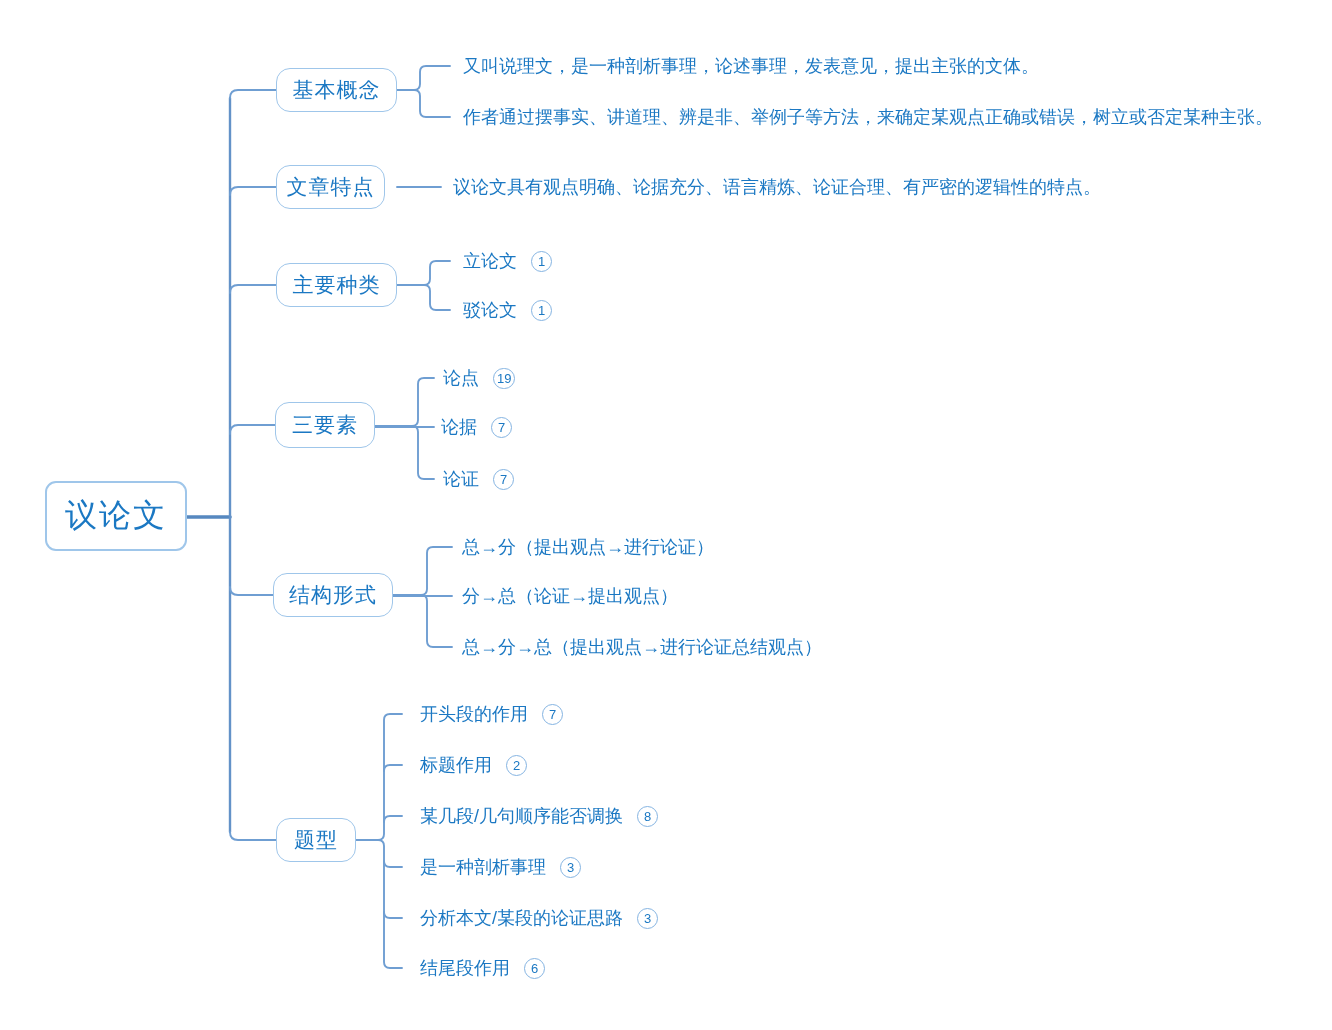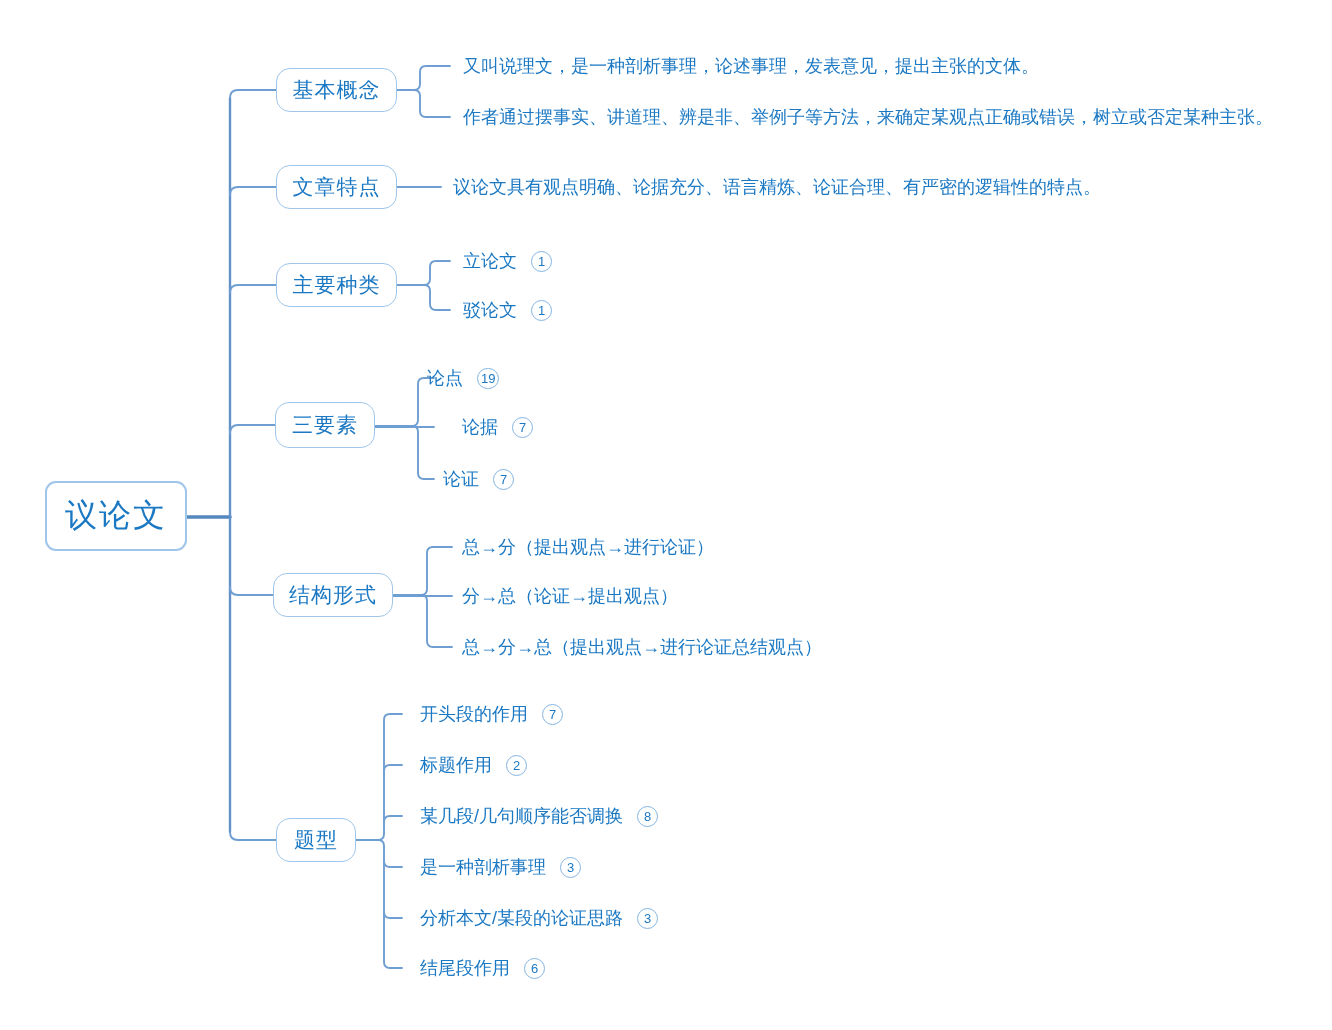--- a/index.html
+++ b/index.html
@@ -13,21 +13,21 @@
     position:absolute;display:flex;align-items:center;justify-content:center;
     background:#ffffff;border:1.5px solid #9fc6ea;border-radius:14px;
     color:#1b78c3;font-size:21px;letter-spacing:1px;box-sizing:border-box;
     white-space:nowrap;z-index:2;
   }
   .root-box{
     left:45px;top:481px;width:142px;height:70px;
     font-size:32px;border-width:2px;border-radius:11px;letter-spacing:2px;
   }
   .box-b1{left:276px;top:68px;width:121px;height:44px;}
-  .box-b2{left:276px;top:165px;width:121px;height:44px;}
+  .box-b2{left:276px;top:165px;width:109px;height:44px;}
   .box-b3{left:276px;top:263px;width:121px;height:44px;}
   .box-b4{left:275px;top:402px;width:100px;height:46px;}
   .box-b5{left:273px;top:573px;width:120px;height:44px;}
   .box-b6{left:276px;top:818px;width:80px;height:44px;}
   .leaf{
     position:absolute;display:flex;align-items:center;height:26px;
     color:#1b78c3;font-size:18px;white-space:nowrap;z-index:2;gap:14px;
   }
   .badge{
     display:inline-flex;align-items:center;justify-content:center;
@@ -101,25 +101,25 @@
 
   <div class="leaf" style="left:463px;top:248px;">
     <span>立论文</span>
     <span class="badge">1</span>
   </div>
   <div class="leaf" style="left:463px;top:297px;">
     <span>驳论文</span>
     <span class="badge">1</span>
   </div>
 
-  <div class="leaf" style="left:427px;top:365px;">
+  <div class="leaf" style="left:443px;top:365px;">
     <span>论点</span>
     <span class="badge">19</span>
   </div>
-  <div class="leaf" style="left:462px;top:414px;">
+  <div class="leaf" style="left:441px;top:414px;">
     <span>论据</span>
     <span class="badge">7</span>
   </div>
   <div class="leaf" style="left:443px;top:466px;">
     <span>论证</span>
     <span class="badge">7</span>
   </div>
 
   <div class="leaf" style="left:462px;top:534px;">
     <span>总→分（提出观点→进行论证）</span>

